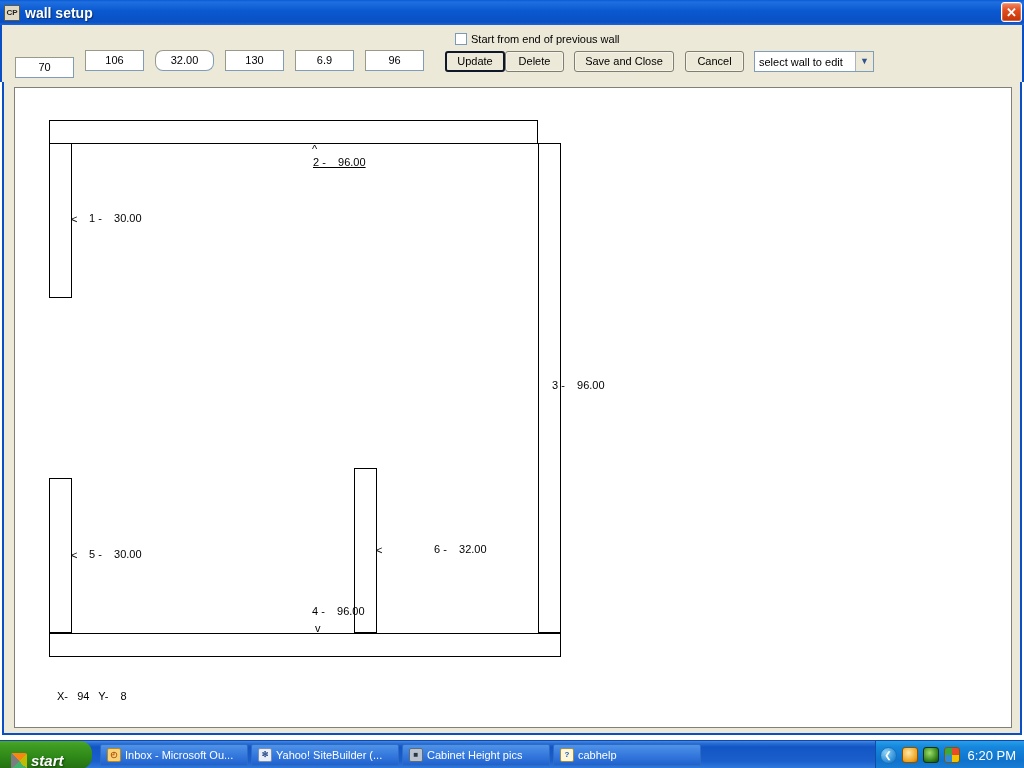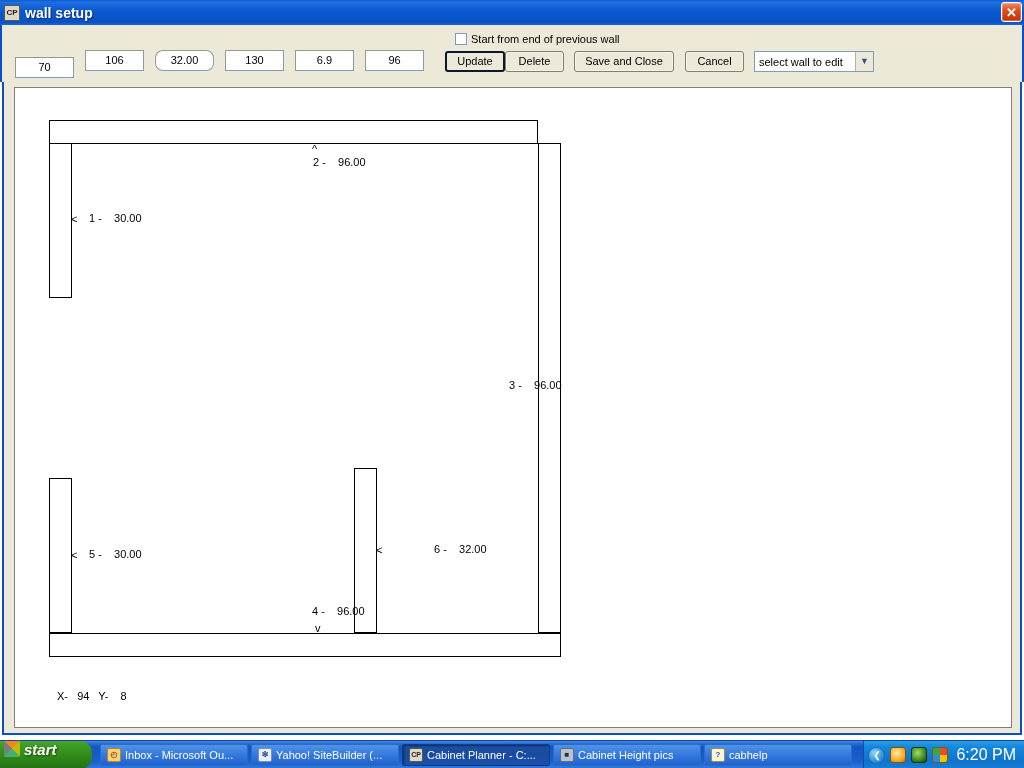--- a/index.html
+++ b/index.html
@@ -116,21 +116,21 @@
   .taskbar{
     position:absolute;left:0;bottom:0;width:1024px;height:28px;
     background:linear-gradient(180deg,#3f8ce8 0%,#2a6fd4 8%,#1255c4 22%,#1b5fcc 75%,#2f79dd 100%);
     border-top:1px solid #1346a8;box-sizing:border-box;
     display:flex;align-items:center;
   }
   .startbtn{
     position:relative;width:92px;height:28px;
     background:linear-gradient(180deg,#4aa82a 0%,#3d9a22 18%,#2f8a18 55%,#246f12 100%);
     border-top-right-radius:12px;border-bottom-right-radius:12px;
-    display:flex;align-items:flex-start;gap:4px;padding-left:4px;
+    display:flex;align-items:flex-end;gap:4px;padding-left:11px;
     box-sizing:border-box;
   }
   .startbtn .flag{
     width:16px;height:16px;border-radius:2px;
     background:
       linear-gradient(135deg,#f35325 0 50%,#81bc06 50% 100%);
     position:relative;overflow:hidden;
   }
   .startbtn .flag:after{
     content:"";position:absolute;left:0;top:0;width:16px;height:16px;
@@ -177,21 +177,21 @@
   .tray-chev{
     width:17px;height:17px;border-radius:50%;
     background:radial-gradient(circle at 35% 30%,#8fd2f5,#2f8fd8 65%,#1a6fb8);
     color:#fff;font-size:9px;display:flex;align-items:center;justify-content:center;
     line-height:1;border:1px solid #1a6fb8;box-sizing:border-box;
   }
   .tray-ico{width:16px;height:16px;border-radius:3px;display:block;}
   .tray-ico.clock{background:radial-gradient(circle at 40% 35%,#ffe9a8,#f0a21e 70%,#c06a00);border:1px solid #8a5400;box-sizing:border-box;}
   .tray-ico.globe{background:radial-gradient(circle at 40% 35%,#9fe06a,#2f7a16 70%,#14460a);border:1px solid #0e3406;box-sizing:border-box;}
   .tray-ico.misc{background:conic-gradient(#e84b2a 0 25%,#f2c200 25% 50%,#2f8ad8 50% 75%,#3aa83a 75% 100%);border:1px solid #7a5a10;box-sizing:border-box;}
-  .tray-time{color:#fff;font-size:16px;margin-left:3px;white-space:nowrap;}
+  .tray-time{color:#fff;font-size:13px;margin-left:3px;white-space:nowrap;}
 </style>
 </head>
 <body>
 
 <div id="app">
 
   <div class="titlebar">
     <div class="tb-icon">CP</div>
     <div class="tb-title">wall setup</div>
     <div class="tb-buttons">
@@ -238,23 +238,23 @@
       <div class="wall" style="left:34px;top:55px;width:23px;height:155px;"></div>
       <div class="wall" style="left:523px;top:55px;width:23px;height:490px;"></div>
       <div class="wall" style="left:34px;top:545px;width:512px;height:24px;"></div>
       <div class="wall" style="left:34px;top:390px;width:23px;height:155px;"></div>
       <div class="wall" style="left:339px;top:380px;width:23px;height:165px;"></div>
 
       <div class="wmark" style="left:56px;top:126px;">&lt;</div>
       <div class="wlabel" style="left:74px;top:124px;">1 -    30.00</div>
 
       <div class="wmark" style="left:297px;top:56px;">^</div>
-      <div class="wlabel" style="left:298px;top:68px;">2 -    96.00</div>
-
-      <div class="wlabel" style="left:494px;top:291px;">3 -    96.00</div>
+      <div class="wlabel" style="left:298px;top:68px;text-decoration:underline;">2 -    96.00</div>
+
+      <div class="wlabel" style="left:537px;top:291px;">3 -    96.00</div>
 
       <div class="wlabel" style="left:297px;top:517px;">4 -    96.00</div>
       <div class="wmark" style="left:300px;top:535px;">v</div>
 
       <div class="wmark" style="left:56px;top:462px;">&lt;</div>
       <div class="wlabel" style="left:74px;top:460px;">5 -    30.00</div>
 
       <div class="wmark" style="left:361px;top:457px;">&lt;</div>
       <div class="wlabel" style="left:379px;top:455px;padding-left:40px;">6 -    32.00</div>
 
@@ -270,24 +270,20 @@
 
     <div class="taskitems">
       <div class="taskitem" style="width:148px;">
         <span class="ti-icon outlook">◴</span>
         <span class="ti-label">Inbox - Microsoft Ou...</span>
       </div>
       <div class="taskitem" style="width:148px;">
         <span class="ti-icon yahoo">✻</span>
         <span class="ti-label">Yahoo! SiteBuilder (...</span>
       </div>
-      <div class="taskitem active" style="width:148px;">
-        <span class="ti-icon cp">CP</span>
-        <span class="ti-label">Cabinet Planner - C:...</span>
-      </div>
       <div class="taskitem" style="width:148px;">
         <span class="ti-icon pics">■</span>
         <span class="ti-label">Cabinet Height pics</span>
       </div>
       <div class="taskitem" style="width:148px;">
         <span class="ti-icon help">?</span>
         <span class="ti-label">cabhelp</span>
       </div>
     </div>
 

